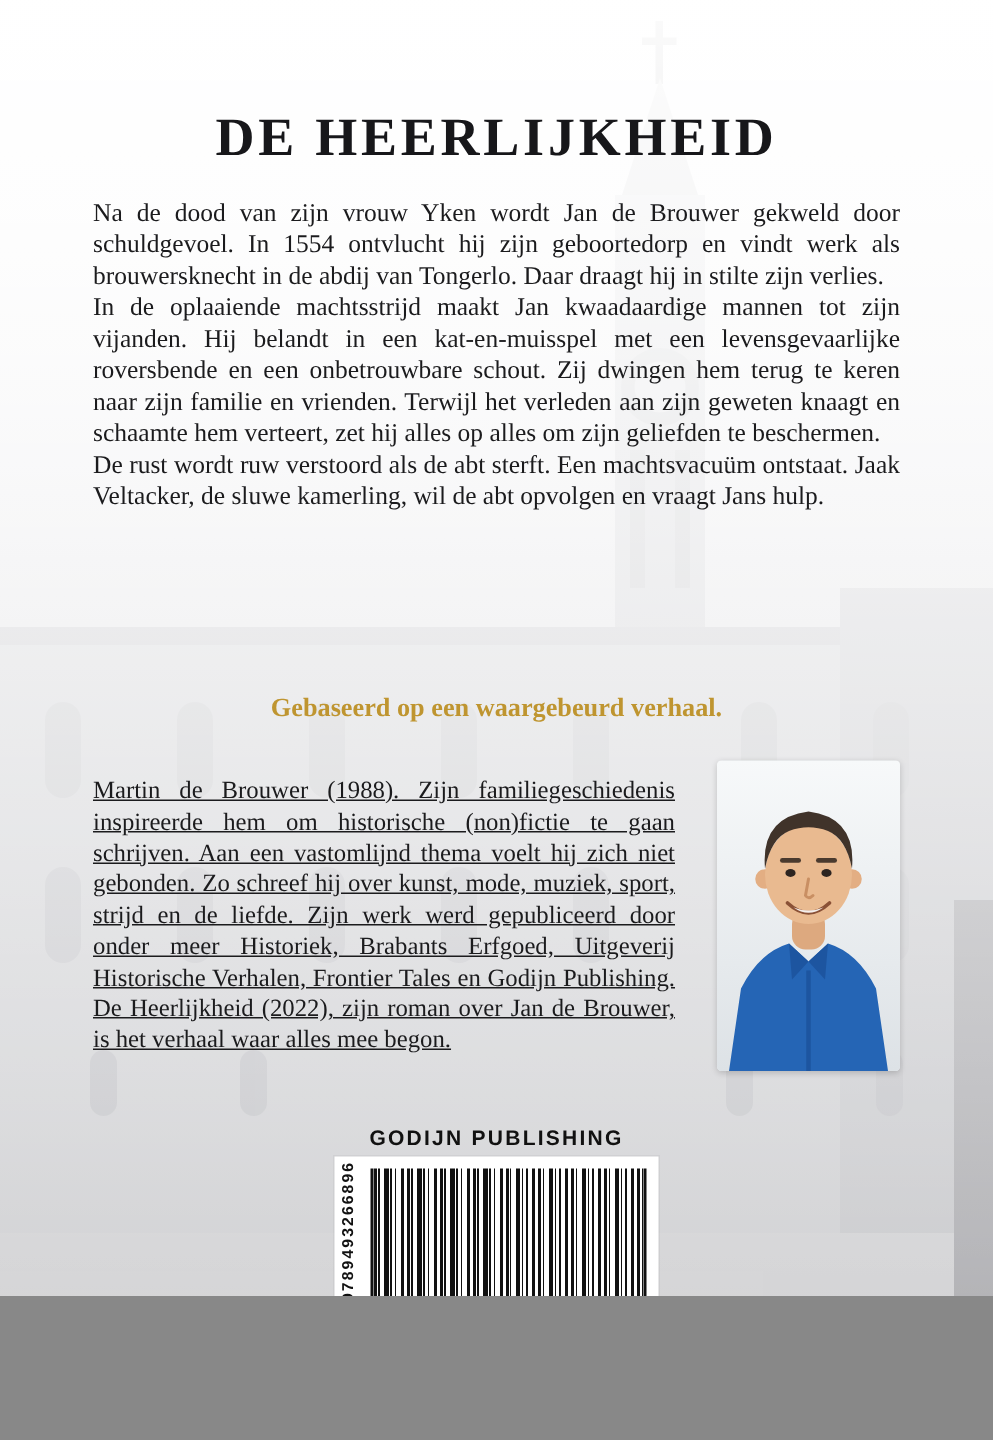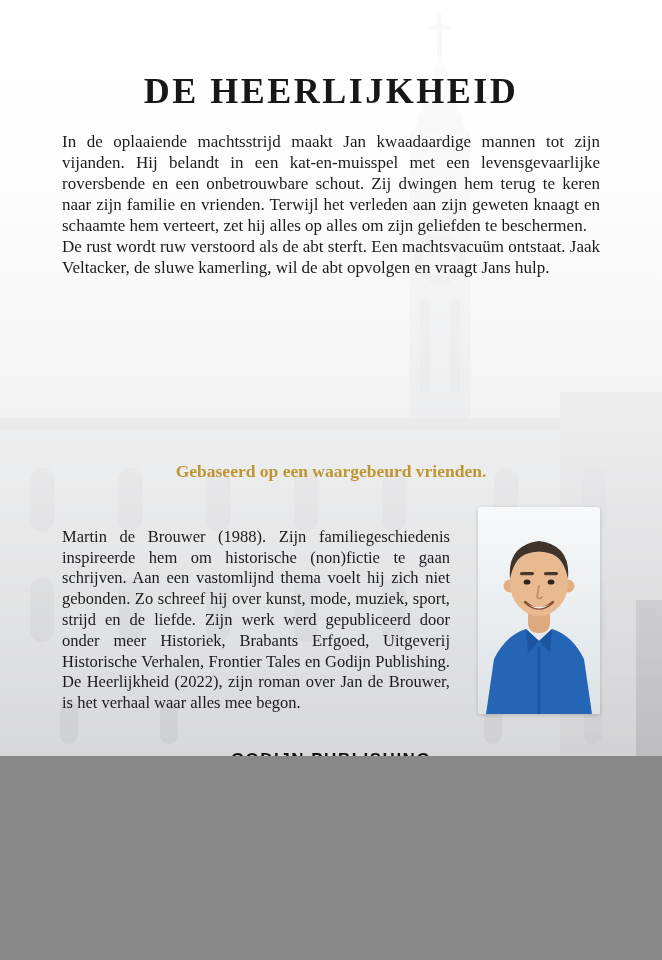--- a/index.html
+++ b/index.html
@@ -1,18 +1,18 @@
 <!DOCTYPE html>
 <html><head>
 <meta charset="utf-8">
 <style>
   html,body{margin:0;padding:0;}
   body{width:662px;height:960px;overflow:hidden;background:#888;}
   .cover{
-    position:relative;width:662px;height:756px;overflow:hidden;
+    position:relative;width:662px;height:864px;overflow:hidden;
     background:linear-gradient(180deg,#fcfcfd 0%,#f6f6f7 18%,#ececee 38%,#e2e2e4 55%,#d8d8da 72%,#cfcfd1 88%,#c7c7c9 100%);
     font-family:"Liberation Serif",serif;color:#1b1b1d;
   }
   .bg{position:absolute;inset:0;z-index:0;}
   .bg svg{display:block;width:662px;height:960px;}
   .layer{position:absolute;z-index:1;}
   .title{
     top:46px;left:0;right:0;text-align:center;
     font-size:36px;font-weight:700;letter-spacing:2.5px;line-height:42px;color:#17171a;
   }
@@ -20,33 +20,33 @@
     top:131px;left:62px;width:538px;
     font-size:17px;line-height:21px;text-align:justify;
   }
   .synopsis p{margin:0;}
   .tagline{
     top:461px;left:0;right:0;text-align:center;
     font-size:17.5px;font-weight:700;
   }
   .bio{
     top:507px;left:62px;width:538px;
-    display:flex;gap:28px;align-items:flex-end;
+    display:flex;gap:28px;align-items:center;text-decoration:underline;
   }
   .bio-text{
     flex:1;font-size:16.5px;line-height:20.8px;text-align:justify;margin:0;
   }
   .author-photo{
     flex:none;width:122px;height:207px;border-radius:3px;overflow:hidden;
     box-shadow:0 1px 4px rgba(0,0,0,0.18);background:#eef1f3;
   }
   .publisher{
     top:750px;left:0;right:0;text-align:center;
     font-family:"Liberation Sans",sans-serif;font-weight:700;
-    font-size:17px;letter-spacing:1.5px;color:#111;
+    font-size:14px;letter-spacing:1.5px;color:#111;
   }
   .barcode-box{
     top:771px;left:223px;width:216px;height:137px;background:#ffffff;
     box-shadow:0 0 0 1px rgba(0,0,0,0.04);
   }
   .isbn-vert{
     position:absolute;left:3px;top:6px;height:126px;
     writing-mode:vertical-rl;transform:rotate(180deg);
     font-family:"Liberation Sans",sans-serif;font-size:10.5px;font-weight:700;
     letter-spacing:1.4px;color:#111;white-space:nowrap;
@@ -142,25 +142,26 @@
         <rect x="196" y="906" width="7" height="36" rx="3" fill="#7d7d82"></rect>
         <rect x="566" y="900" width="8" height="40" rx="3" fill="#6f6f74"></rect>
       </g>
       <rect x="0" y="0" width="662" height="960" fill="url(#fade)"></rect>
     </svg>
   </div>
 
   <h1 class="layer title">DE HEERLIJKHEID</h1>
 
   <div class="layer synopsis">
+    <p>Na de dood van zijn vrouw Yken wordt Jan de Brouwer gekweld door schuldgevoel. In 1554 ontvlucht hij zijn geboortedorp en vindt werk als brouwersknecht in de abdij van Tongerlo. Daar draagt hij in stilte zijn verlies.</p>
     <p>In de oplaaiende machtsstrijd maakt Jan kwaadaardige mannen tot zijn vijanden. Hij belandt in een kat-en-muisspel met een levensgevaarlijke roversbende en een onbetrouwbare schout. Zij dwingen hem terug te keren naar zijn familie en vrienden. Terwijl het verleden aan zijn geweten knaagt en schaamte hem verteert, zet hij alles op alles om zijn geliefden te beschermen.</p>
     <p>De rust wordt ruw verstoord als de abt sterft. Een machtsvacuüm ontstaat. Jaak Veltacker, de sluwe kamerling, wil de abt opvolgen en vraagt Jans hulp.</p>
   </div>
 
-  <div class="layer tagline" style="color:#bf9530;">Gebaseerd op een waargebeurd vrienden.</div>
+  <div class="layer tagline" style="color:#bf9530;">Gebaseerd op een waargebeurd verhaal.</div>
 
   <div class="layer bio">
     <p class="bio-text">Martin de Brouwer (1988). Zijn familiegeschiedenis inspireerde hem om historische (non)fictie te gaan schrijven. Aan een vastomlijnd thema voelt hij zich niet gebonden. Zo schreef hij over kunst, mode, muziek, sport, strijd en de liefde. Zijn werk werd gepubliceerd door onder meer Historiek, Brabants Erfgoed, Uitgeverij Historische Verhalen, Frontier Tales en Godijn Publishing. De Heerlijkheid (2022), zijn roman over Jan de Brouwer, is het verhaal waar alles mee begon.</p>
     <div class="author-photo">
       <svg viewBox="0 0 122 207" width="122" height="207">
         <defs>
           <linearGradient id="pg" x1="0" y1="0" x2="0" y2="1">
             <stop offset="0" stop-color="#f7f9fa"></stop>
             <stop offset="1" stop-color="#dde2e6"></stop>
           </linearGradient>

